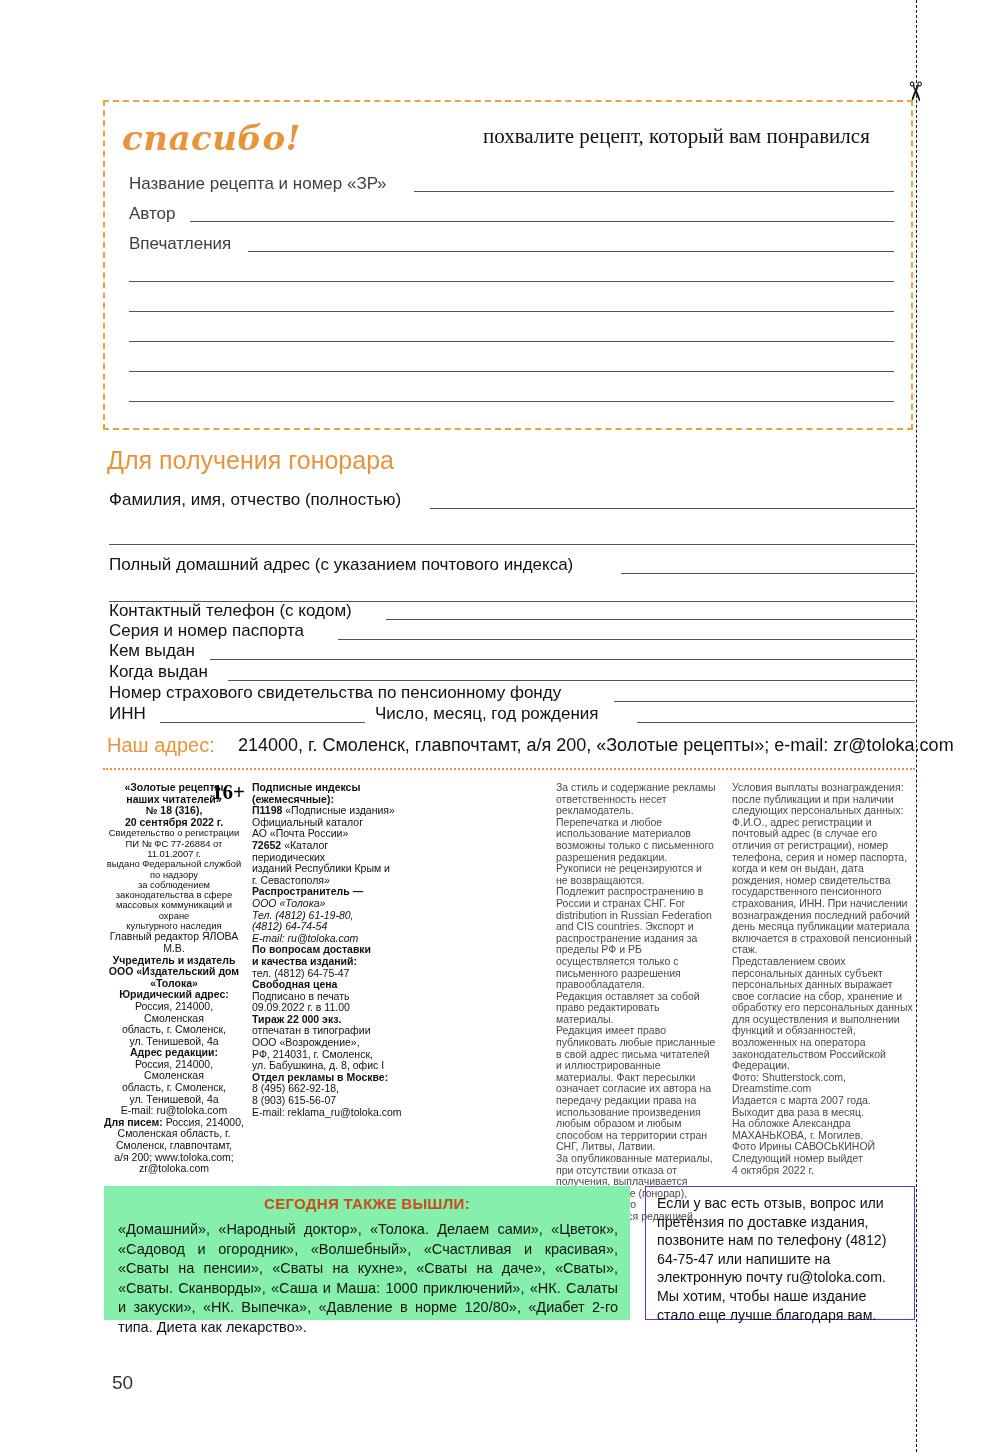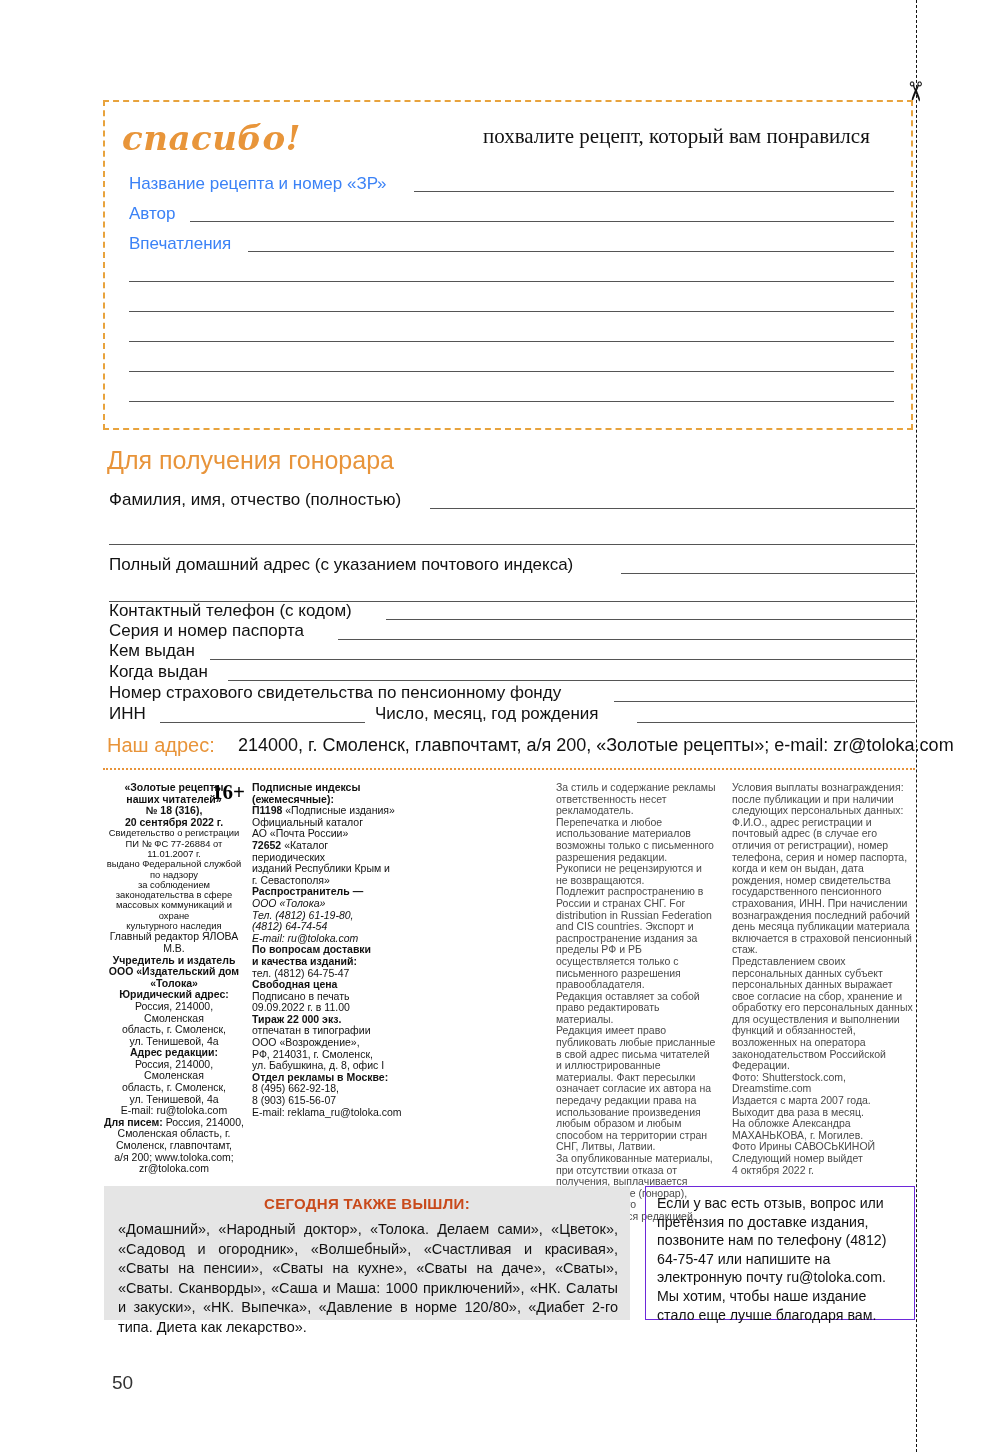--- a/index.html
+++ b/index.html
@@ -65,21 +65,21 @@
     left: 483px;
     top: 124px;
     font-family: "Liberation Serif", serif;
     font-size: 21px;
     color: #111;
   }
   .field-label {
     position: absolute;
     font-family: "Liberation Sans", sans-serif;
     font-size: 17px;
-    color: #3b82f6;
+    color: #404040;
     white-space: nowrap;
   }
   .rule {
     position: absolute;
     border-bottom: 1px solid #555;
     height: 0;
   }
 
   
   .section-head {
@@ -149,21 +149,21 @@
     font-family: "Liberation Serif", serif;
   }
 
   
   .box-today {
     position: absolute;
     left: 104px;
     top: 1186px;
     width: 526px;
     height: 134px;
-    background: #e5e5e5;
+    background: #86efac;
   }
   .box-today .ttl {
     position: absolute;
     left: 0; right: 0;
     top: 9px;
     text-align: center;
     font-size: 15px;
     font-weight: bold;
     color: #c94a1b;
     letter-spacing: 0.3px;

